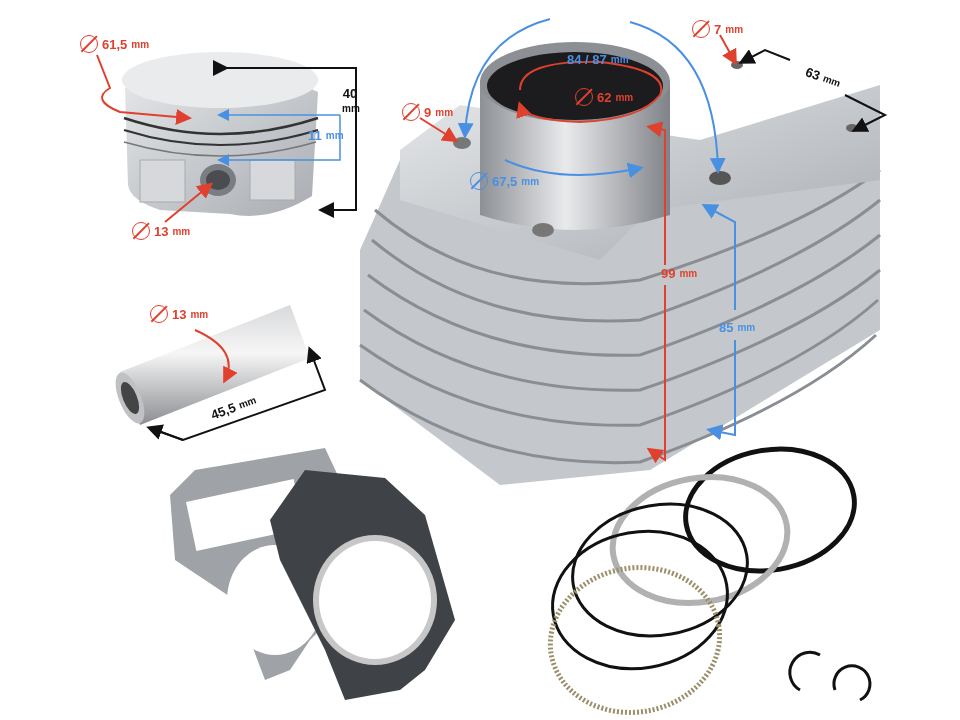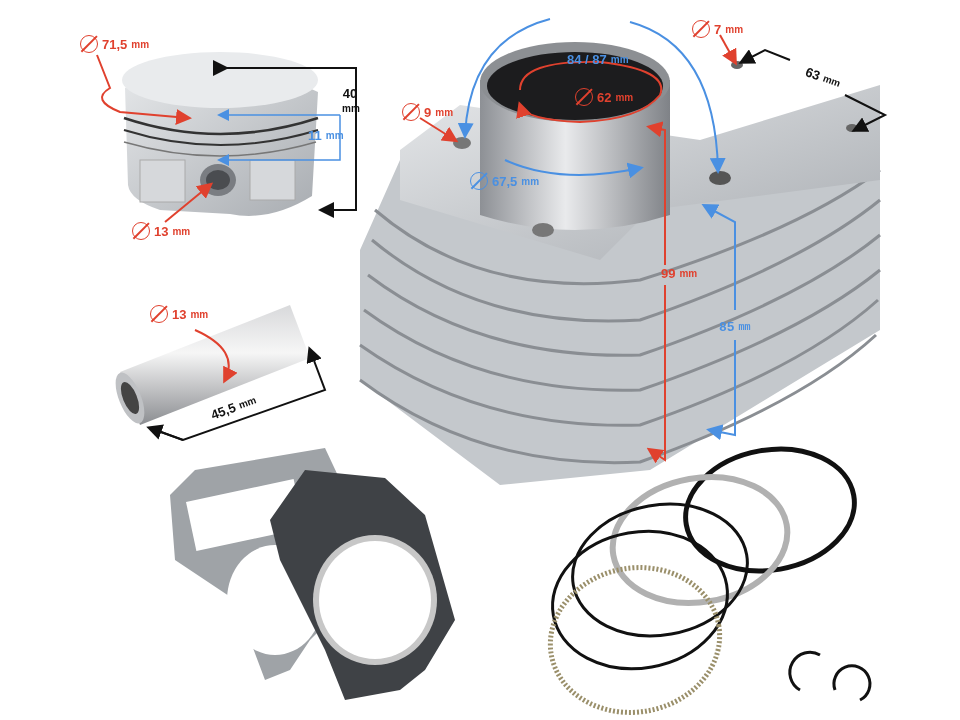--- a/index.html
+++ b/index.html
@@ -123,21 +123,21 @@
     <ellipse cx="635" cy="640" rx="85" ry="72" transform="rotate(-10 635 640)" stroke="#9a8f6a" stroke-width="5" stroke-dasharray="2 2"></ellipse>
   </g>
   <g fill="none" stroke="#111" stroke-width="3">
     <path d="M820,655 A18,18 0 1 0 800,690"></path>
     <path d="M835,690 A18,18 0 1 1 860,700"></path>
   </g>
 </svg>
 
 <div class="lbl red" style="left:80px;top:35px;">
   <span class="dia"></span>
-  <span class="num">71,5</span>
+  <span class="num">61,5</span>
   <span class="unit">mm</span>
 </div>
 <div class="lbl black" style="left:340px;top:86px;flex-direction:column;">
   <span class="num">40</span>
   <span class="unit">mm</span>
 </div>
 <div class="lbl blue" style="left:308px;top:128px;">
   <span class="num">11</span>
   <span class="unit">mm</span>
 </div>
@@ -182,16 +182,16 @@
   <span class="unit">mm</span>
 </div>
 <div class="lbl black" style="left:805px;top:70px;transform:rotate(20deg);">
   <span class="num">63</span>
   <span class="unit">mm</span>
 </div>
 <div class="lbl red" style="left:661px;top:266px;">
   <span class="num">99</span>
   <span class="unit">mm</span>
 </div>
-<div class="lbl blue" style="left:719px;top:320px;font-family:Liberation Mono, monospace;">
+<div class="lbl blue" style="left:719px;top:320px;">
   <span class="num">85</span>
   <span class="unit">mm</span>
 </div>
 
 </body></html>

